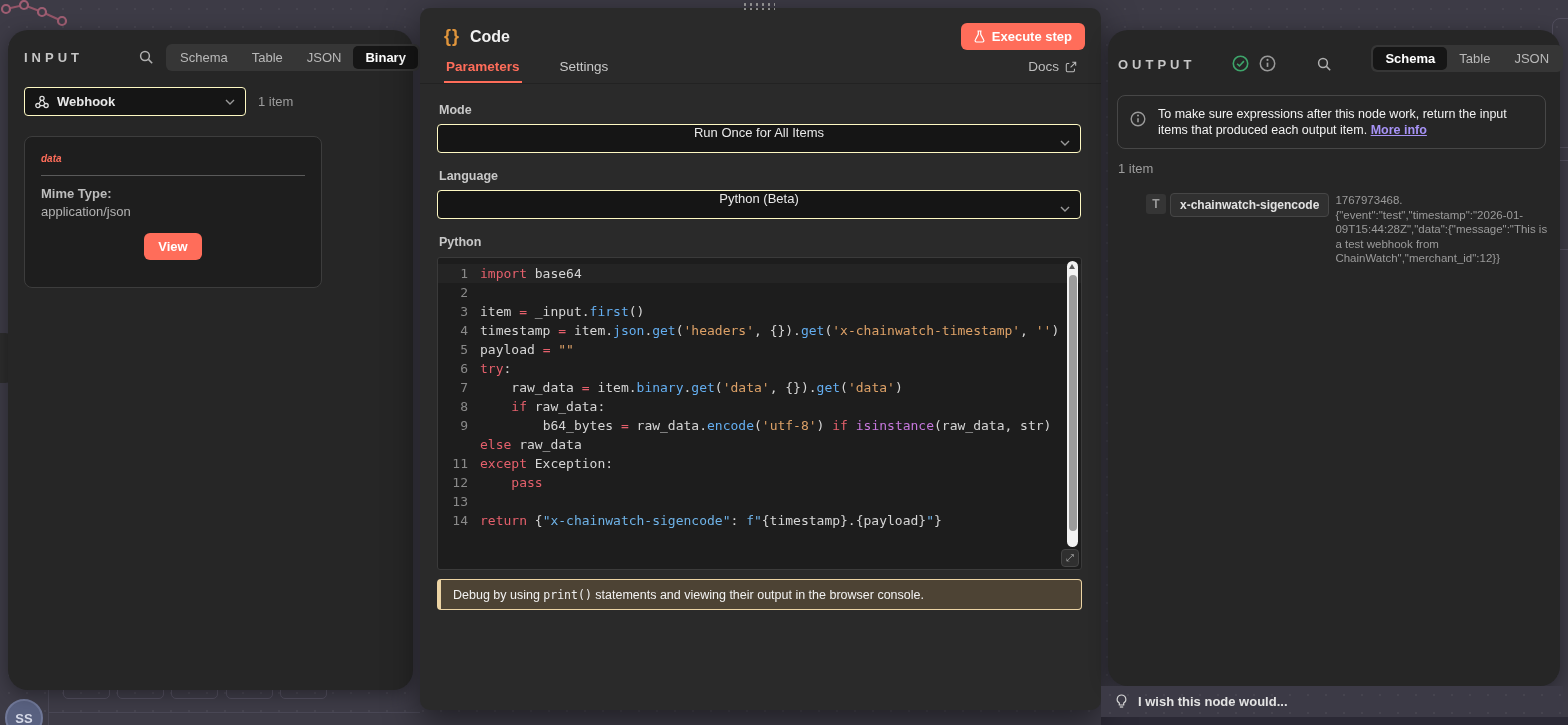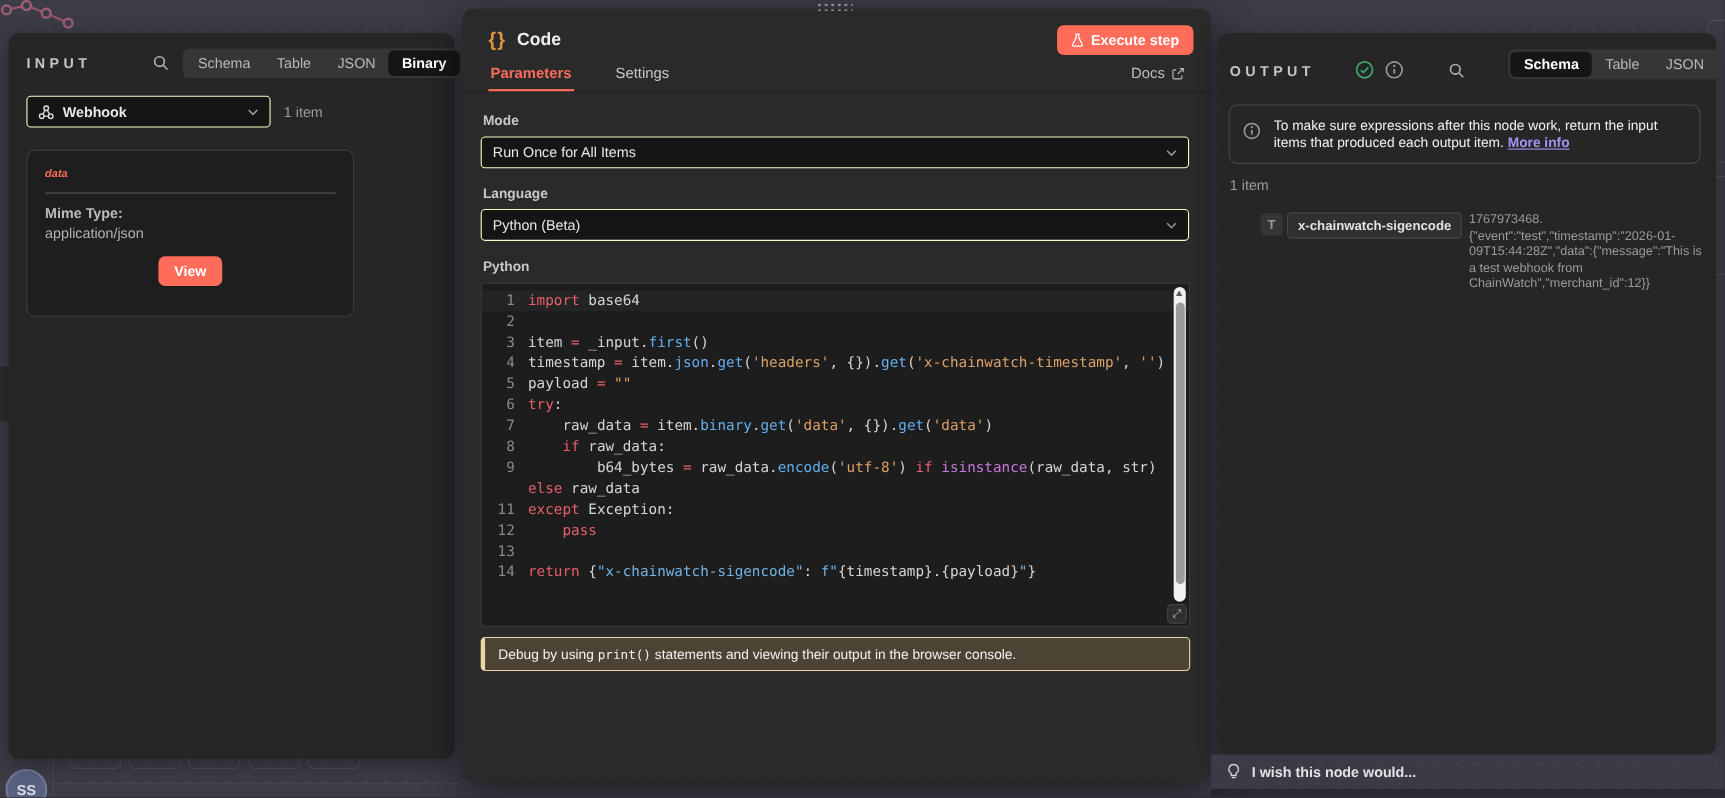--- a/index.html
+++ b/index.html
@@ -15,21 +15,21 @@
   .canvas-hline { position:absolute; left:48px; top:712px; width:372px; height:1px; background:#4a4856; }
   .canvas-vline { position:absolute; left:48px; top:690px; width:1px; height:35px; background:#4a4856; }
   .avatar { position:absolute; left:5px; top:699px; width:38px; height:38px; border-radius:50%;
             background:#596180; border:2px solid #707898; color:#d6dae8; font-weight:700; font-size:13px;
             display:flex; align-items:center; justify-content:center; }
   .right-ghost1 { position:absolute; left:1552px; top:18px; width:30px; height:130px; border:1px solid #514e5d; border-radius:8px; }
   .right-ghost2 { position:absolute; left:1552px; top:160px; width:30px; height:90px; border:1px solid #514e5d; border-radius:8px; }
   .bottom-right-strip { position:absolute; left:1101px; top:717px; width:467px; height:8px; background:#2b2935; }
 
   
-  .panel { position:absolute; background:#262626; border-radius:10px; box-shadow:0 4px 18px rgba(0,0,0,.35); }
+  .panel { position:absolute; background:#262626; border-radius:20px; box-shadow:0 4px 18px rgba(0,0,0,.35); }
   .panel-title { font-size:13px; font-weight:700; letter-spacing:4px; color:#c6c6c6; }
   .tabgroup { display:flex; align-items:center; background:#363636; border-radius:6px; padding:2px; }
   .tab { font-size:13px; color:#b9b9b9; padding:4px 12px; border-radius:5px; cursor:pointer; white-space:nowrap; }
   .tab.active { background:#161616; color:#ffffff; font-weight:700; }
   .icon-btn { display:flex; align-items:center; justify-content:center; }
   .sq-btn { width:28px; height:28px; background:#1f1f1f; border-radius:6px; display:flex; align-items:center; justify-content:center; }
   .select { display:flex; align-items:center; background:#151515; border:1px solid #fef9c3; border-radius:4px;
             color:#e8e8e8; font-size:13px; padding:0 10px; }
   .select .chev { margin-left:auto; }
   .muted { color:#9d9d9d; font-size:13px; }
@@ -60,21 +60,21 @@
   .braces { color:#e0953c; font-size:18px; font-weight:700; margin-right:10px; letter-spacing:1px; }
   .cm-title { color:#f0f0f0; font-size:16px; font-weight:700; }
   .exec-btn { margin-left:auto; display:flex; align-items:center; gap:7px; background:#ff6d5a; color:#fff;
               border:none; border-radius:6px; font-size:13px; font-weight:700; padding:6px 13px; font-family:inherit; }
   .cm-tabs { display:flex; align-items:flex-end; padding:10px 24px 0 24px; border-bottom:1px solid #222; height:34px; }
   .cm-tab { font-size:13.5px; color:#c9c9c9; padding:0 2px 9px 2px; margin-right:36px; position:relative; }
   .cm-tab.active { color:#ff6d5a; font-weight:700; }
   .cm-tab.active::after { content:""; position:absolute; left:0; right:0; bottom:0; height:2px; background:#ff6d5a; }
   .docs { margin-left:auto; display:flex; align-items:center; gap:6px; color:#bdbdbd; font-size:13.5px; padding-bottom:9px;justify-content:space-between; }
   .field-label { position:absolute; left:19px; color:#c8c8c8; font-size:12.5px; font-weight:700; }
-  .cm-select { position:absolute; left:17px; width:644px; height:29px; }
+  .cm-select { position:absolute; left:17px; width:644px; height:29px;flex-direction:column; }
 
   
   .editor { position:absolute; left:17px; top:249px; width:645px; height:313px; background:#1d1d1d;
             border:1px solid #3a3a3a; border-radius:3px; overflow:hidden; }
   .code-scroll { padding:6px 0 0 0; font-family:"DejaVu Sans Mono", monospace; font-size:13px; line-height:19px; }
   .cl { display:flex; }
   .cl.active { background:#242424; }
   .g { flex:none; width:30px; text-align:right; margin-right:12px; color:#8a8a8a; user-select:none; }
   .c { flex:none; width:585px; white-space:pre-wrap; color:#d6d6d6; }
   .kw, .op { color:#e5606c; }

